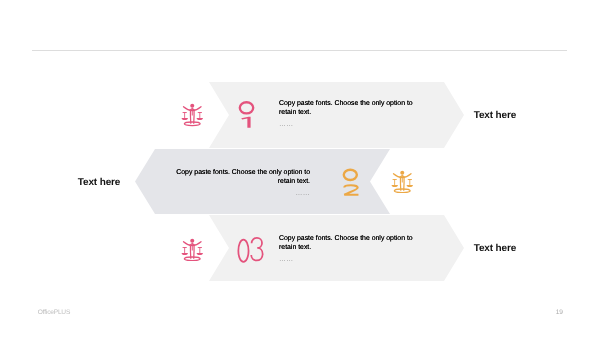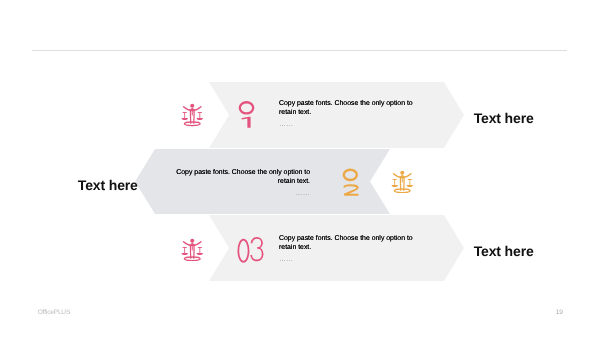--- a/index.html
+++ b/index.html
@@ -16,21 +16,21 @@
   .band{position:absolute;}
   .band.right{background:#f1f1f1;width:255px;height:66px;
     clip-path:polygon(0 0, 235px 0, 255px 33px, 235px 66px, 0 66px, 20px 33px);}
   .band.left{background:#e4e5e9;width:255px;height:65px;
     clip-path:polygon(20px 0, 255px 0, 235px 32.5px, 255px 65px, 20px 65px, 0 32.5px);}
 
   .para{position:absolute;transform:translateZ(0);font-size:6.9px;color:#000000;line-height:9.7px;width:138px;
         text-shadow:0 0 0.4px rgba(0,0,0,0.95);}
   .para .dots{display:block;color:#8c8c8c;letter-spacing:.4px;font-size:6.9px;margin-top:2px;text-shadow:none;}
 
-    .texthere{position:absolute;transform:translateZ(0);font-size:14px;font-weight:bold;color:#111111;letter-spacing:-0.14px;}
+    .texthere{position:absolute;transform:translateZ(0);font-size:10px;font-weight:bold;color:#111111;letter-spacing:-0.14px;}
 
   .ico{position:absolute;}
   .numsvg{position:absolute;overflow:visible;}
 </style>
 </head>
 <body>
 
 <svg width="0" height="0" style="position:absolute;left:-9999px;top:-9999px" aria-hidden="true">
     <defs>
   <g id="scales-person" stroke="currentColor" fill="currentColor">

